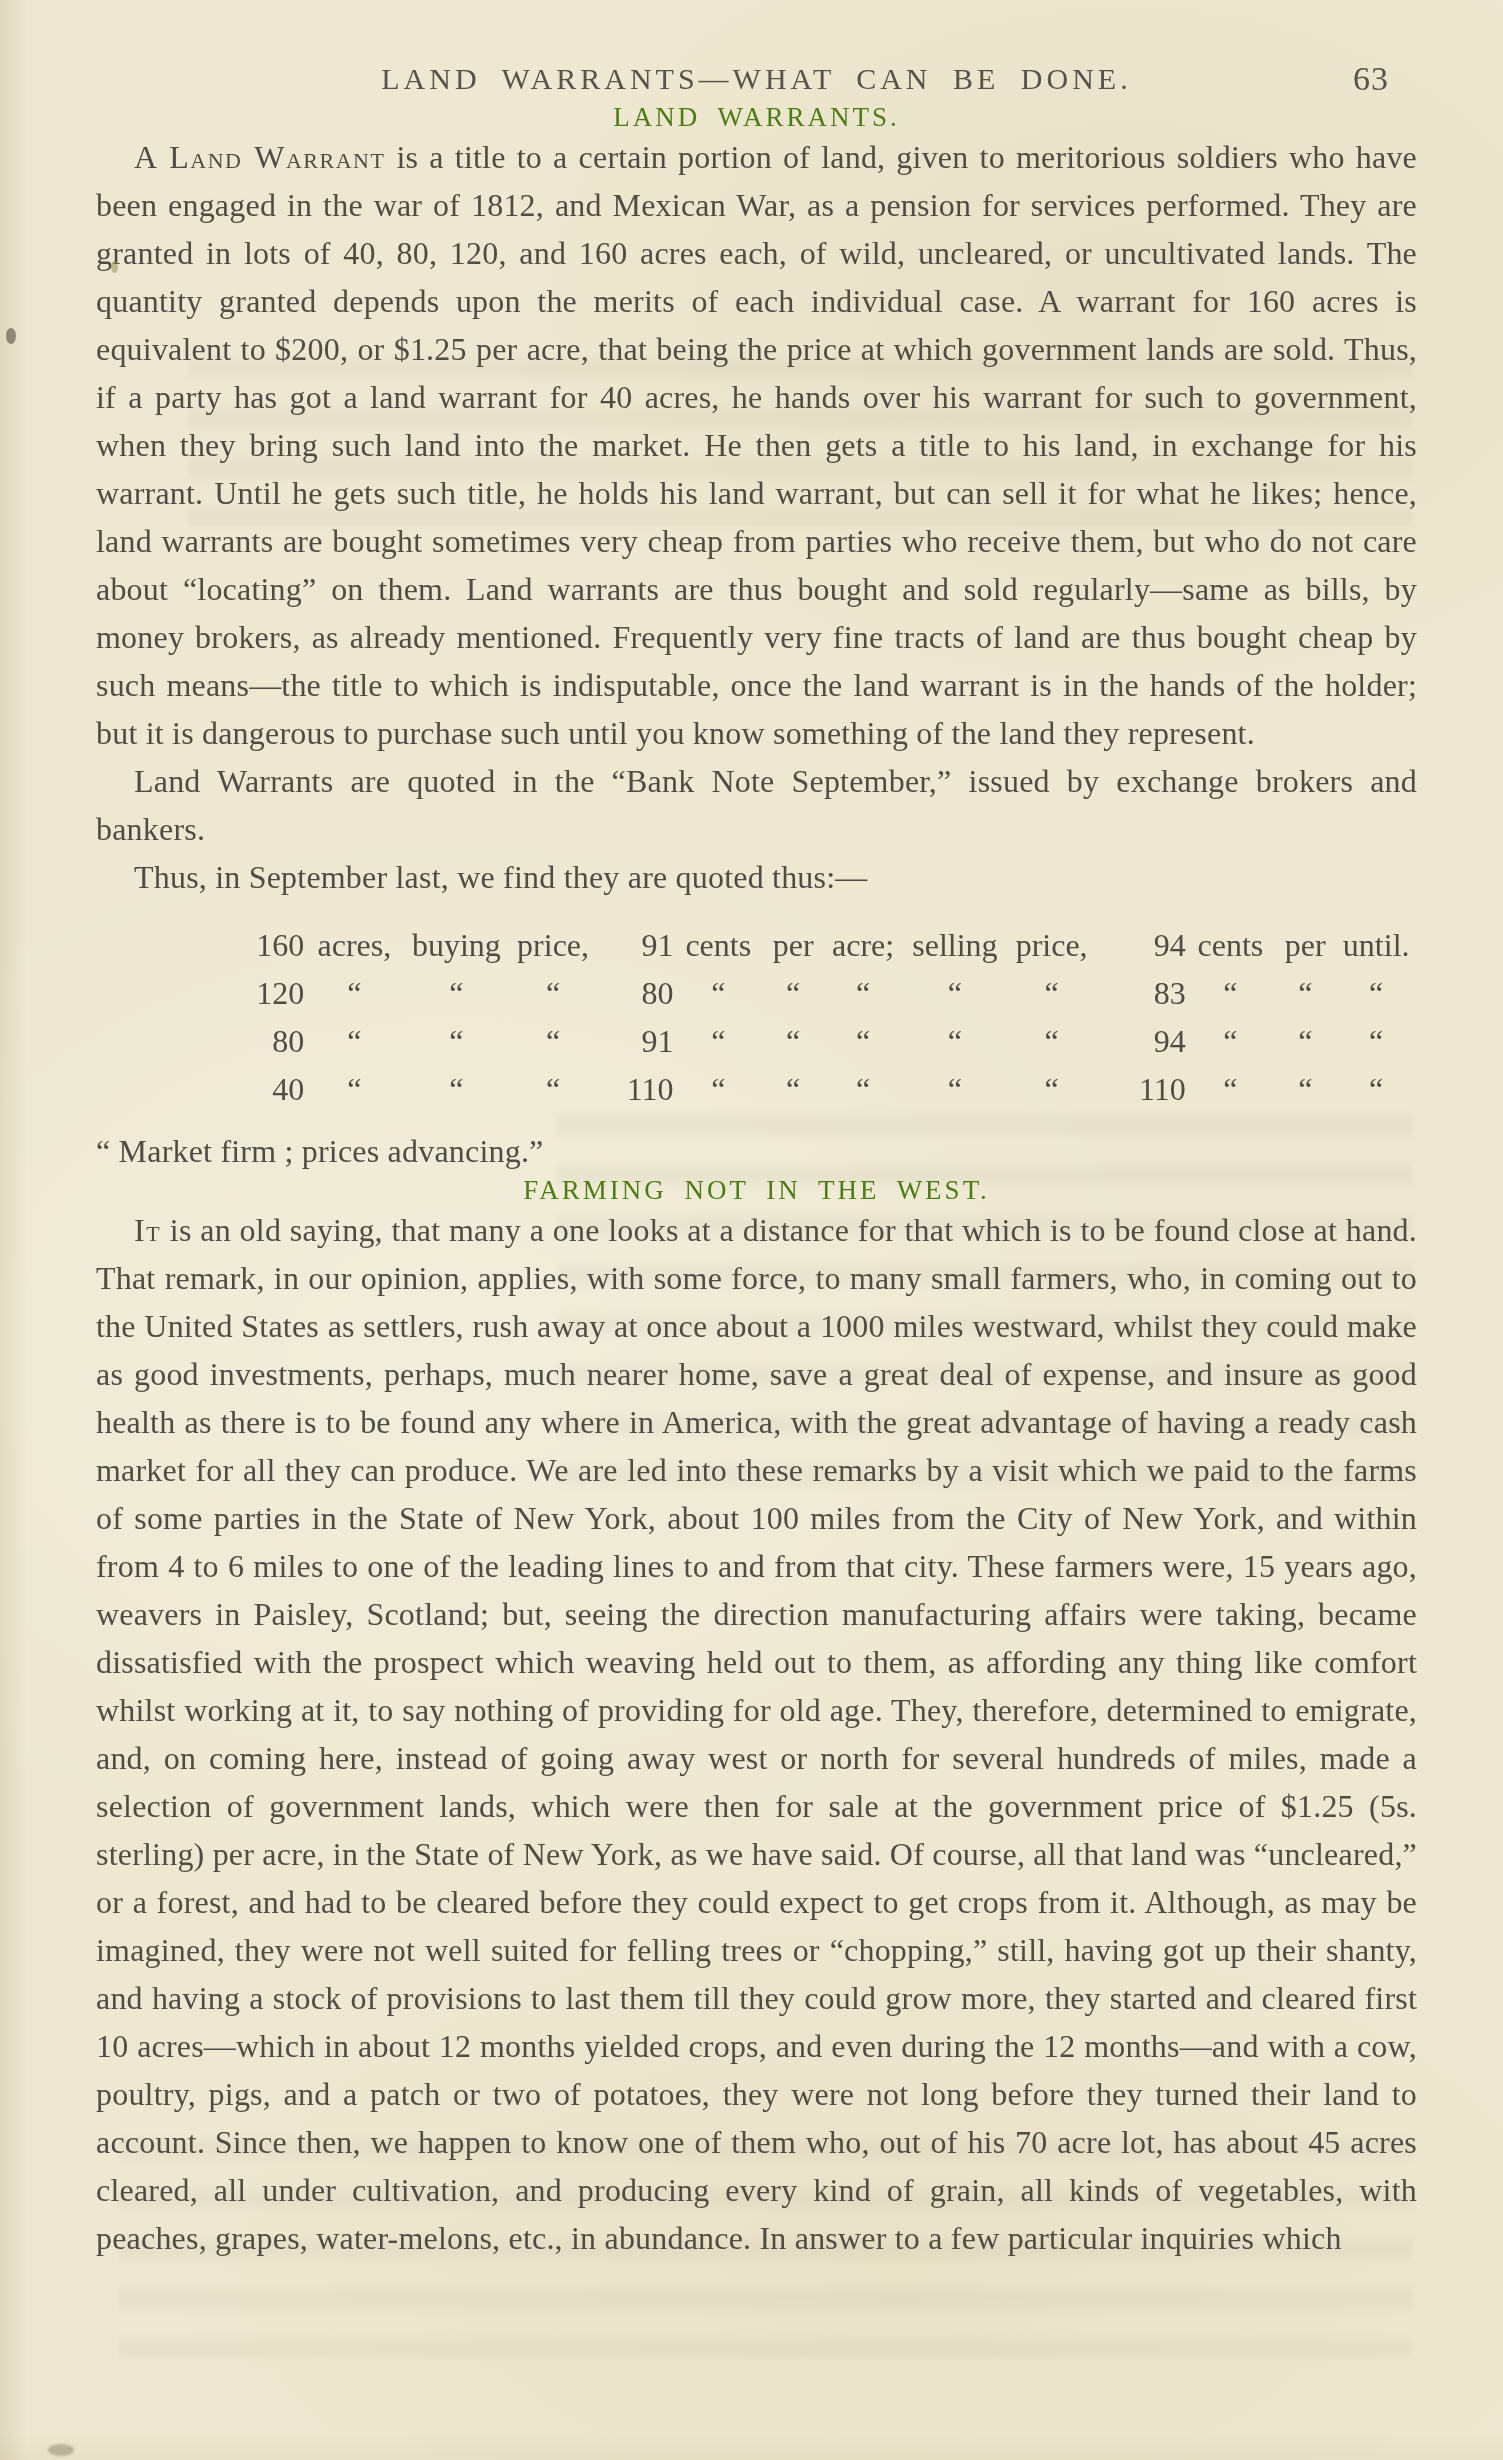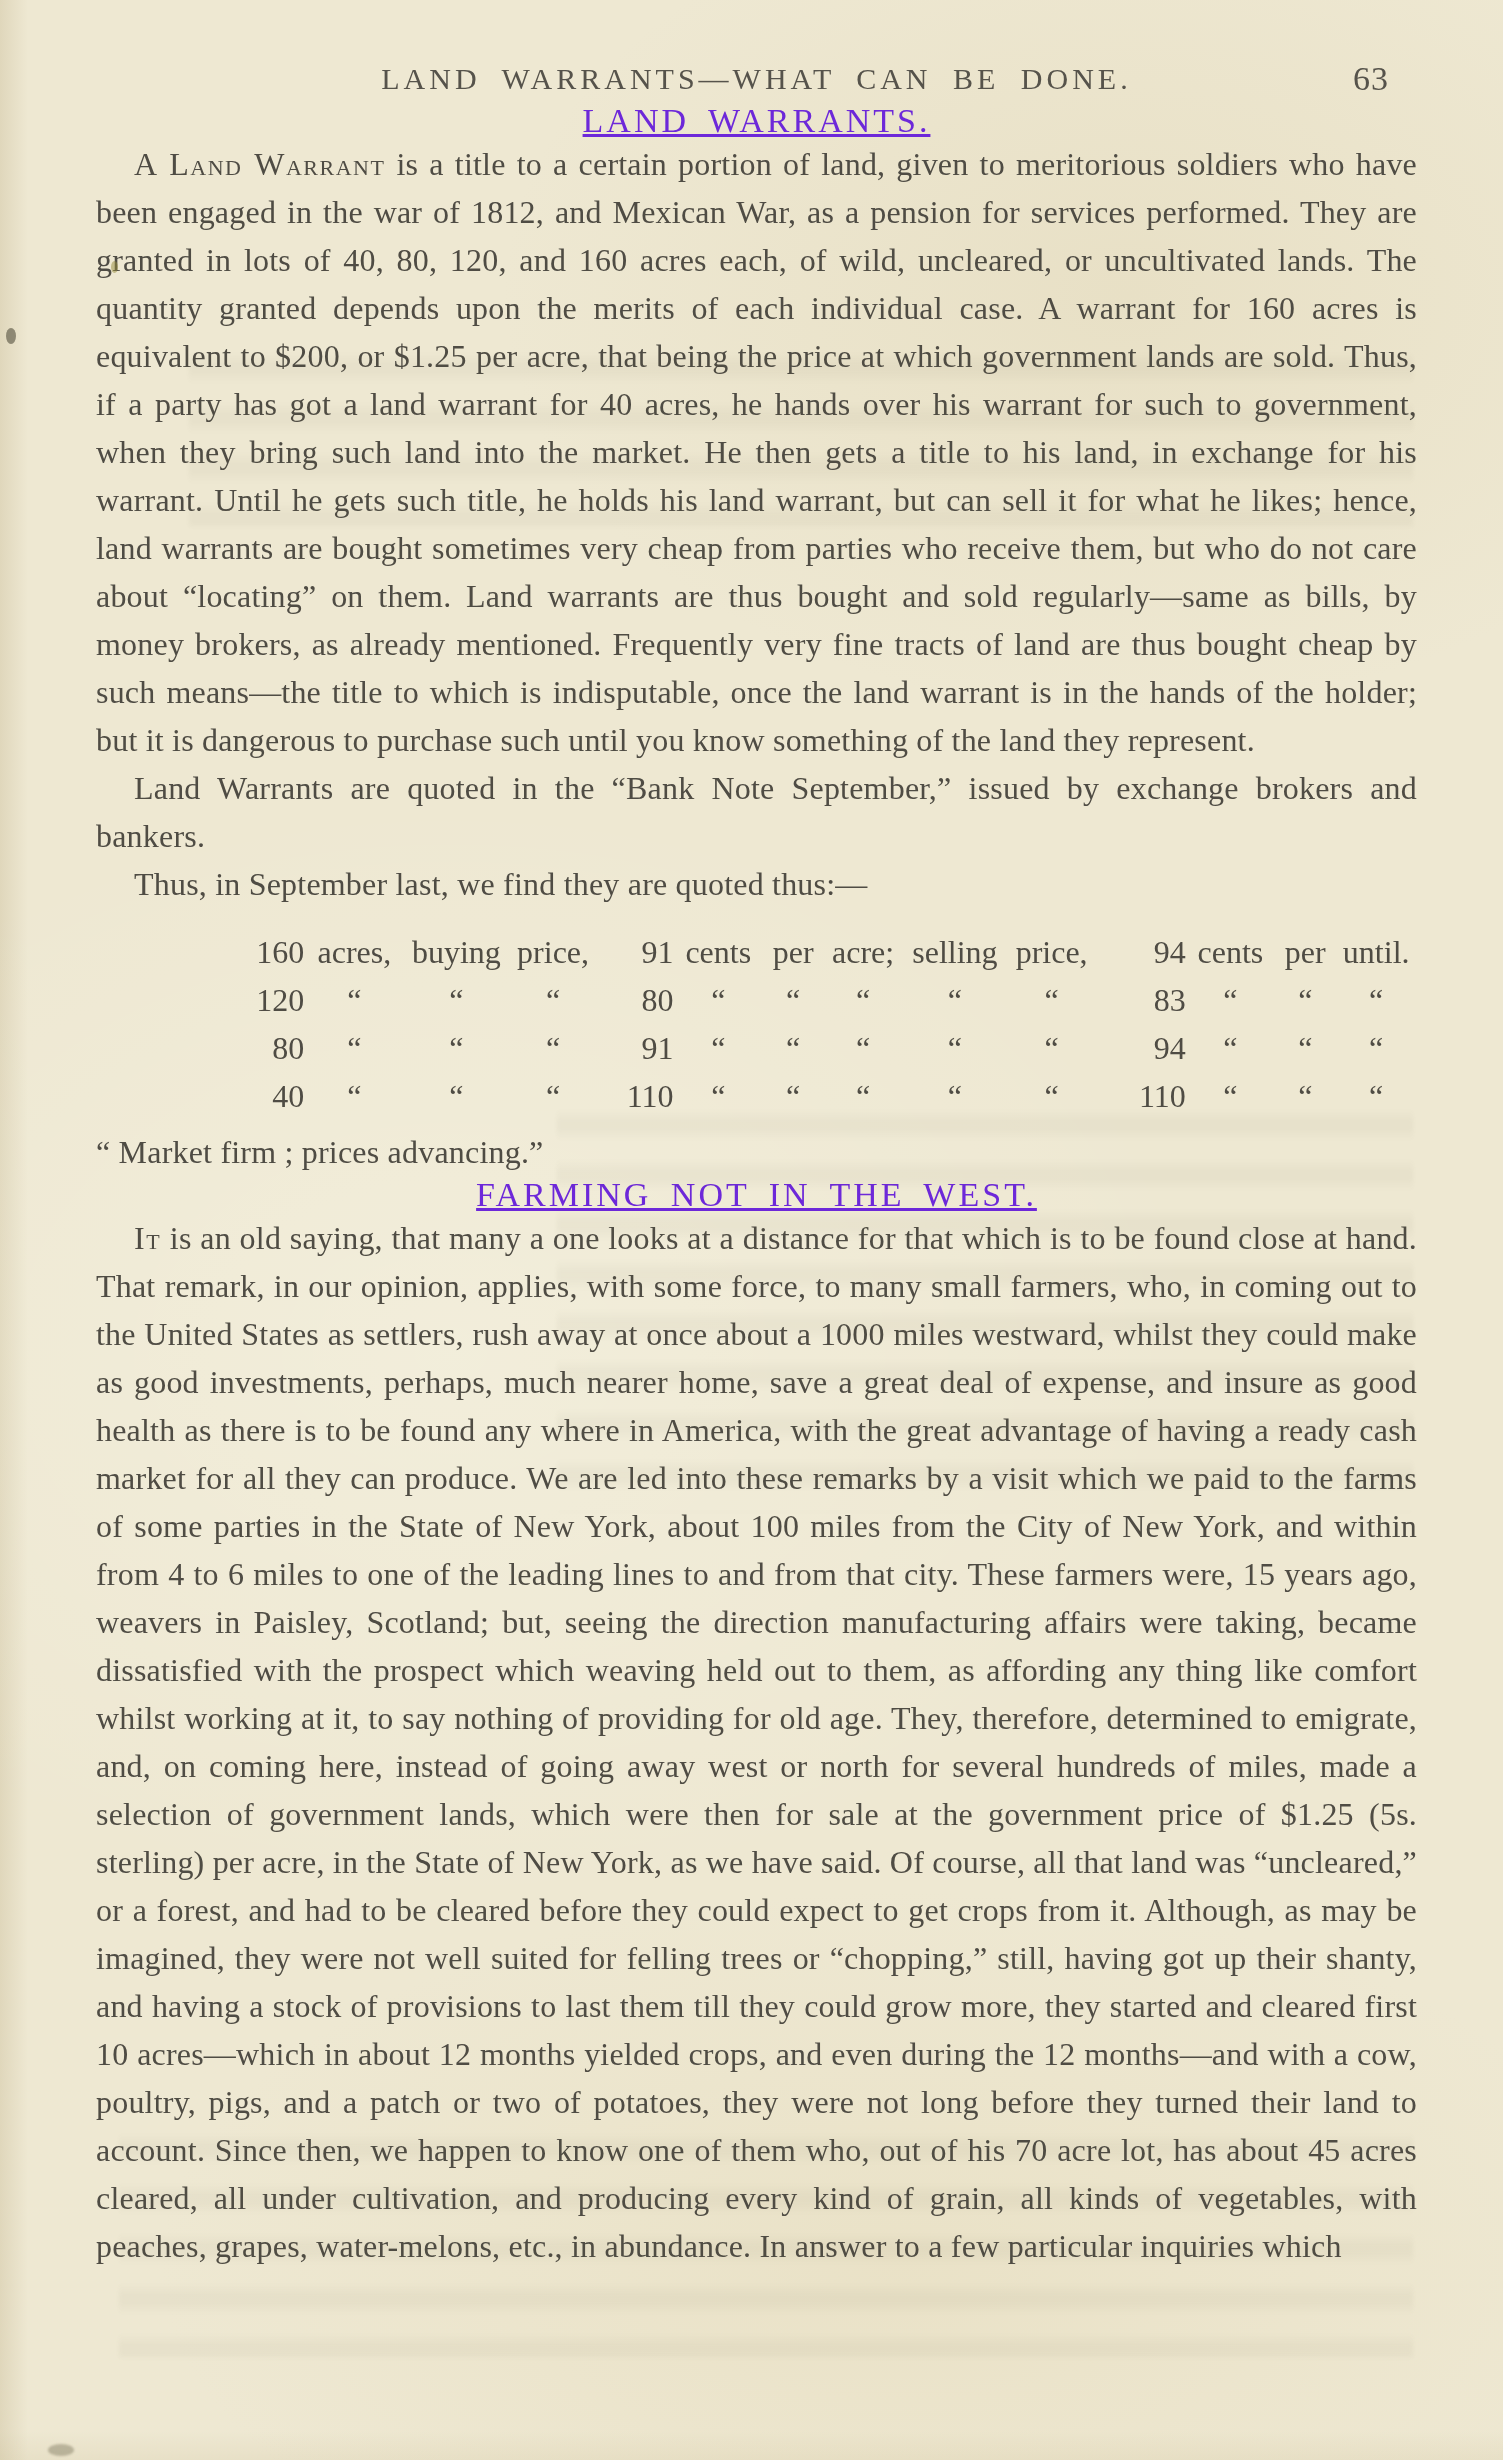--- a/index.html
+++ b/index.html
@@ -46,41 +46,41 @@
     text-align:center;
   }
   .rh-title{
     font-size:30px;letter-spacing:4px;word-spacing:10px;color:#56534b;
   }
   .rh-page{
     position:absolute;right:28px;top:-2px;font-size:34px;letter-spacing:1px;color:#56534b;
   }
   h2.sec-title{
     margin:0;text-align:center;font-weight:normal;
-    font-size:34px;letter-spacing:3px;word-spacing:8px;color:#6d28d9;text-decoration:underline;
+    font-size:27px;letter-spacing:3px;word-spacing:8px;color:#4d7c0f;
   }
   .t1{margin-top:68px;margin-bottom:38px;}
   .t2{margin-top:44px;margin-bottom:34px;}
   p.para{
     margin:0;
     font-size:32px;line-height:48px;
     text-align:justify;
     letter-spacing:0.2px;
   }
   p.indent{text-indent:38px;}
   .smallcaps{font-variant:small-caps;letter-spacing:1.5px;}
   .quote-table{margin:20px 0 0 115px;}
   .q-row{display:flex;line-height:48px;font-size:32px;}
   .q-cell{display:inline-block;text-align:center;white-space:nowrap;}
   .q-cell.num{text-align:right;}
   .c0{width:96px;}  .c1{width:103px;} .c2{width:107px;} .c3{width:92px;}
   .c4{width:78px;}  .c5{width:92px;}  .c6{width:62px;}  .c7{width:82px;}
   .c8{width:107px;} .c9{width:92px;}  .c10{width:92px;} .c11{width:92px;}
   .c12{width:62px;} .c13{width:84px;}
-  p.market{margin-top:8px;text-align:left;}
+  p.market{margin-top:14px;text-align:left;}
 </style>
 </head>
 <body>
 
 <div class="page">
 
   <div class="showthrough st1"></div>
   <div class="showthrough st2"></div>
   <div class="showthrough st3"></div>
   <div class="speck sp1"></div>

